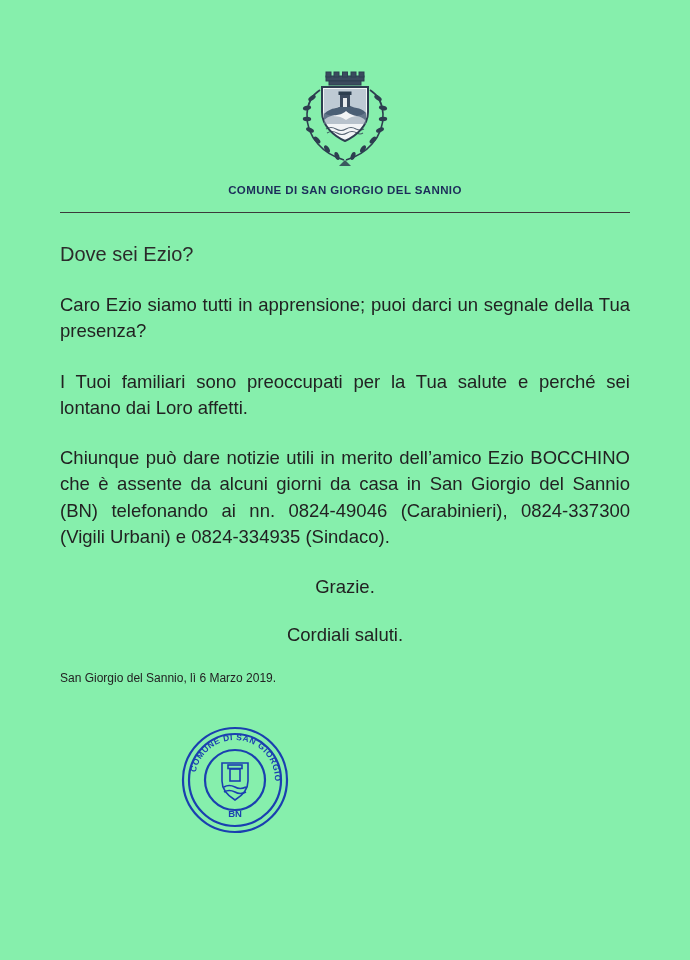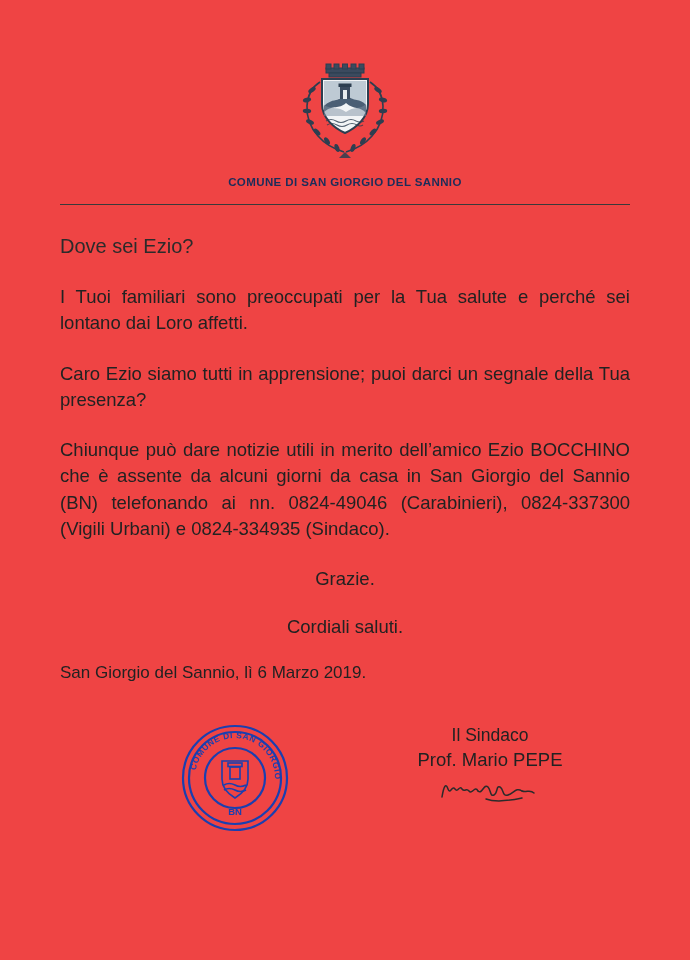--- a/index.html
+++ b/index.html
@@ -12,23 +12,23 @@
     height: 960px;
     font-family: "Liberation Sans", sans-serif;
     color: #1a1a1a;
     overflow: hidden;
     position: relative;
   }
   .page {
     width: 690px;
     height: 960px;
     box-sizing: border-box;
-    padding: 8px;
-    position: relative;
-    background: #ef4444;
+    padding: 16px;
+    position: relative;
+    background: #86efac;
   }
 
   
   .header {
     padding-top: 52px;
     text-align: center;
   }
   .crest {
     width: 110px;
     height: 110px;
@@ -77,21 +77,21 @@
     text-justify: inter-word;
     color: #222;
   }
   p.para.last-line {
     text-align: center;
   }
   p.tight {
     margin-bottom: 22px;
   }
   .place-date {
-    font-size: 17px;
+    font-size: 12px;
     margin: 0 0 8px 0;
     color: #222;
   }
 
   
   .sign-area {
     position: relative;
     width: 570px;
     margin: 40px auto 0 auto;
     height: 140px;
@@ -187,22 +187,22 @@
     </div>
 
     <div class="org-name">COMUNE DI SAN GIORGIO DEL SANNIO</div>
     <div class="rule"></div>
   </div>
 
   <div class="body-wrap">
 
     <h1 class="doc-title">Dove sei Ezio?</h1>
 
+    <p class="para">Caro Ezio siamo tutti in apprensione; puoi darci un segnale della Tua presenza?</p>
     <p class="para">I Tuoi familiari sono preoccupati per la Tua salute e perché sei lontano dai Loro affetti.</p>
-    <p class="para">Caro Ezio siamo tutti in apprensione; puoi darci un segnale della Tua presenza?</p>
     <p class="para">Chiunque può dare notizie utili in merito dell’amico Ezio BOCCHINO che è assente da alcuni giorni da casa in San Giorgio del Sannio (BN) telefonando ai nn. 0824-49046 (Carabinieri), 0824-337300 (Vigili Urbani) e 0824-334935 (Sindaco).</p>
     <p class="para tight last-line">Grazie.</p>
     <p class="para tight last-line">Cordiali saluti.</p>
 
     <p class="place-date">San Giorgio del Sannio, lì 6 Marzo 2019.</p>
   </div>
 
   <div class="sign-area">
 
     <div class="stamp">
@@ -225,31 +225,15 @@
           <path id="stamp-arc-top" d="M 55 55 m -40 0 a 40 40 0 1 1 80 0"></path>
           <path id="stamp-arc-bottom" d="M 22 78 a 40 40 0 0 0 66 0"></path>
         </defs>
         <text font-family="Liberation Sans, sans-serif" font-size="8.4" font-weight="bold" fill="#1a3fb0" letter-spacing="0.6">
           <textPath href="#stamp-arc-top" startOffset="6%">COMUNE DI SAN GIORGIO DEL SANNIO</textPath>
         </text>
         <text font-family="Liberation Sans, sans-serif" font-size="9.5" font-weight="bold" fill="#1a3fb0" text-anchor="middle" x="55" y="92">BN</text>
       </svg>
     </div>
 
-    <div class="sign-text">
-      <div class="sign-role">Il Sindaco</div>
-      <div class="sign-name">Prof. Mario PEPE</div>
-      <div class="signature">
-        <svg width="120" height="32" viewBox="0 0 120 32" aria-hidden="true">
-          <g fill="none" stroke="#2b2b2b" stroke-width="1.5" stroke-linecap="round">
-            <path d="M12 24 C14 12 16 10 18 16 C20 22 22 12 25 16 C28 20 29 12 32 16
-                     C35 20 36 14 39 18 C42 22 45 12 48 18"></path>
-            <path d="M48 18 C52 22 54 10 58 14 C61 17 60 24 64 22 C68 20 66 12 70 14
-                     C74 16 72 24 78 22 C84 20 86 14 92 18"></path>
-            <path d="M92 18 C96 20 100 16 104 20"></path>
-            <path d="M56 26 C64 29 78 28 92 25"></path>
-          </g>
-        </svg>
-      </div>
-    </div>
   </div>
 
 </div>
 
 </body></html>

